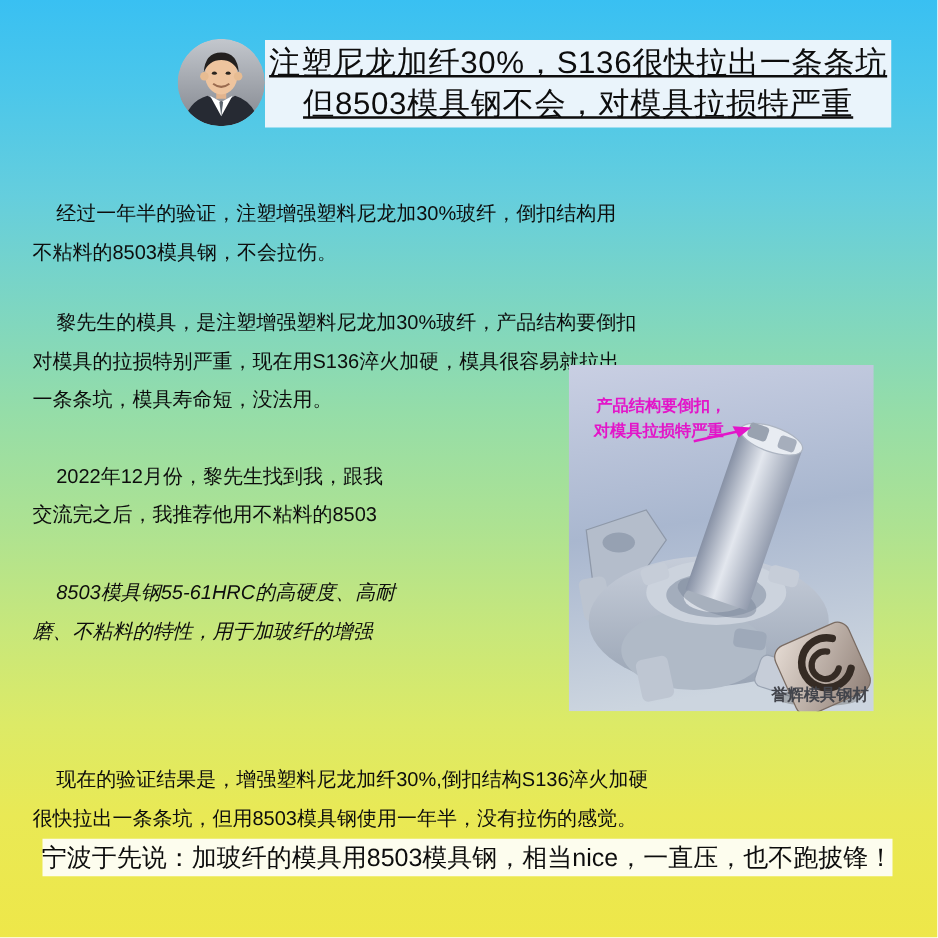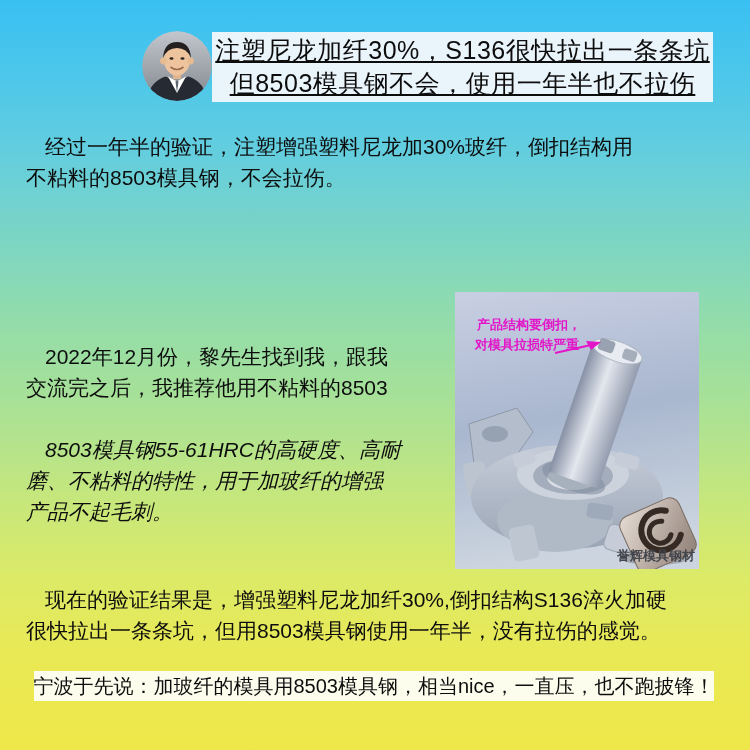--- a/index.html
+++ b/index.html
@@ -21,21 +21,21 @@
   }
 
   .header-box {
     position:absolute; left:212px; top:32px; width:501px; height:70px;
     background:#eaf4fb;
     display:flex; flex-direction:column; justify-content:center; align-items:center;
     font-size:25px; line-height:33px; letter-spacing:0.5px;text-decoration:underline;
   }
   .header-box .line { white-space:nowrap; }
 
-  .para { position:absolute; font-size:21px; line-height:31px; }
+  .para { position:absolute; font-size:16px; line-height:31px;margin-top:25px; }
   .para .line { white-space:nowrap; }
   .para .line:first-child { text-indent:19px; }
 
   #p1 { left:26px; top:131px; width:700px; }
   #p2 { left:26px; top:218px; width:700px; }
   #p3 { left:26px; top:341px; width:440px; }
   #p4 { left:26px; top:434px; width:440px;font-style:italic; }
   #p5 { left:26px; top:584px; width:700px; }
 
   .product { position:absolute; left:455px; top:292px; width:288px; height:277px; }
@@ -75,38 +75,42 @@
         <ellipse cx="40.5" cy="27.5" rx="2" ry="1.3" fill="#2a241f"></ellipse>
         <path d="M4,70 Q8,50 24,45.5 L35,52 L46,45.5 Q62,50 66,70 Z" fill="#262a33"></path>
         <path d="M26,45.5 L35,62 L44,45.5 L35,50.5 Z" fill="#ffffff"></path>
         <path d="M33.5,50.5 L35,62 L36.5,50.5 L35,49.5 Z" fill="#5d6670"></path>
       </g>
     </svg>
   </div>
 
   <div class="header-box">
       <div class="line">注塑尼龙加纤30%，S136很快拉出一条条坑</div>
-      <div class="line">但8503模具钢不会，使用一年半也不拉伤</div>
+      <div class="line">但8503模具钢不会，对模具拉损特严重</div>
     </div>
 
   <div class="para" id="p1">
       <div class="line">经过一年半的验证，注塑增强塑料尼龙加30%玻纤，倒扣结构用</div>
       <div class="line">不粘料的8503模具钢，不会拉伤。</div>
     </div>
 
+  <div class="para" id="p2">
+      <div class="line">黎先生的模具，是注塑增强塑料尼龙加30%玻纤，产品结构要倒扣</div>
+      <div class="line">对模具的拉损特别严重，现在用S136淬火加硬，模具很容易就拉出</div>
+      <div class="line">一条条坑，模具寿命短，没法用。</div>
+    </div>
 
   <div class="para" id="p3">
       <div class="line">2022年12月份，黎先生找到我，跟我</div>
       <div class="line">交流完之后，我推荐他用不粘料的8503</div>
     </div>
 
   <div class="para" id="p4">
       <div class="line">8503模具钢55-61HRC的高硬度、高耐</div>
       <div class="line">磨、不粘料的特性，用于加玻纤的增强</div>
-      <div class="line">产品不起毛刺。</div>
     </div>
 
   <div class="product">
     <svg viewBox="0 0 244 277" width="244" height="277">
       <defs>
         <linearGradient id="imgbg" x1="0" y1="0" x2="0.15" y2="1">
           <stop offset="0" stop-color="#c9cfe3"></stop>
           <stop offset="0.5" stop-color="#a9b7cf"></stop>
           <stop offset="1" stop-color="#ccd5df"></stop>
         </linearGradient>

